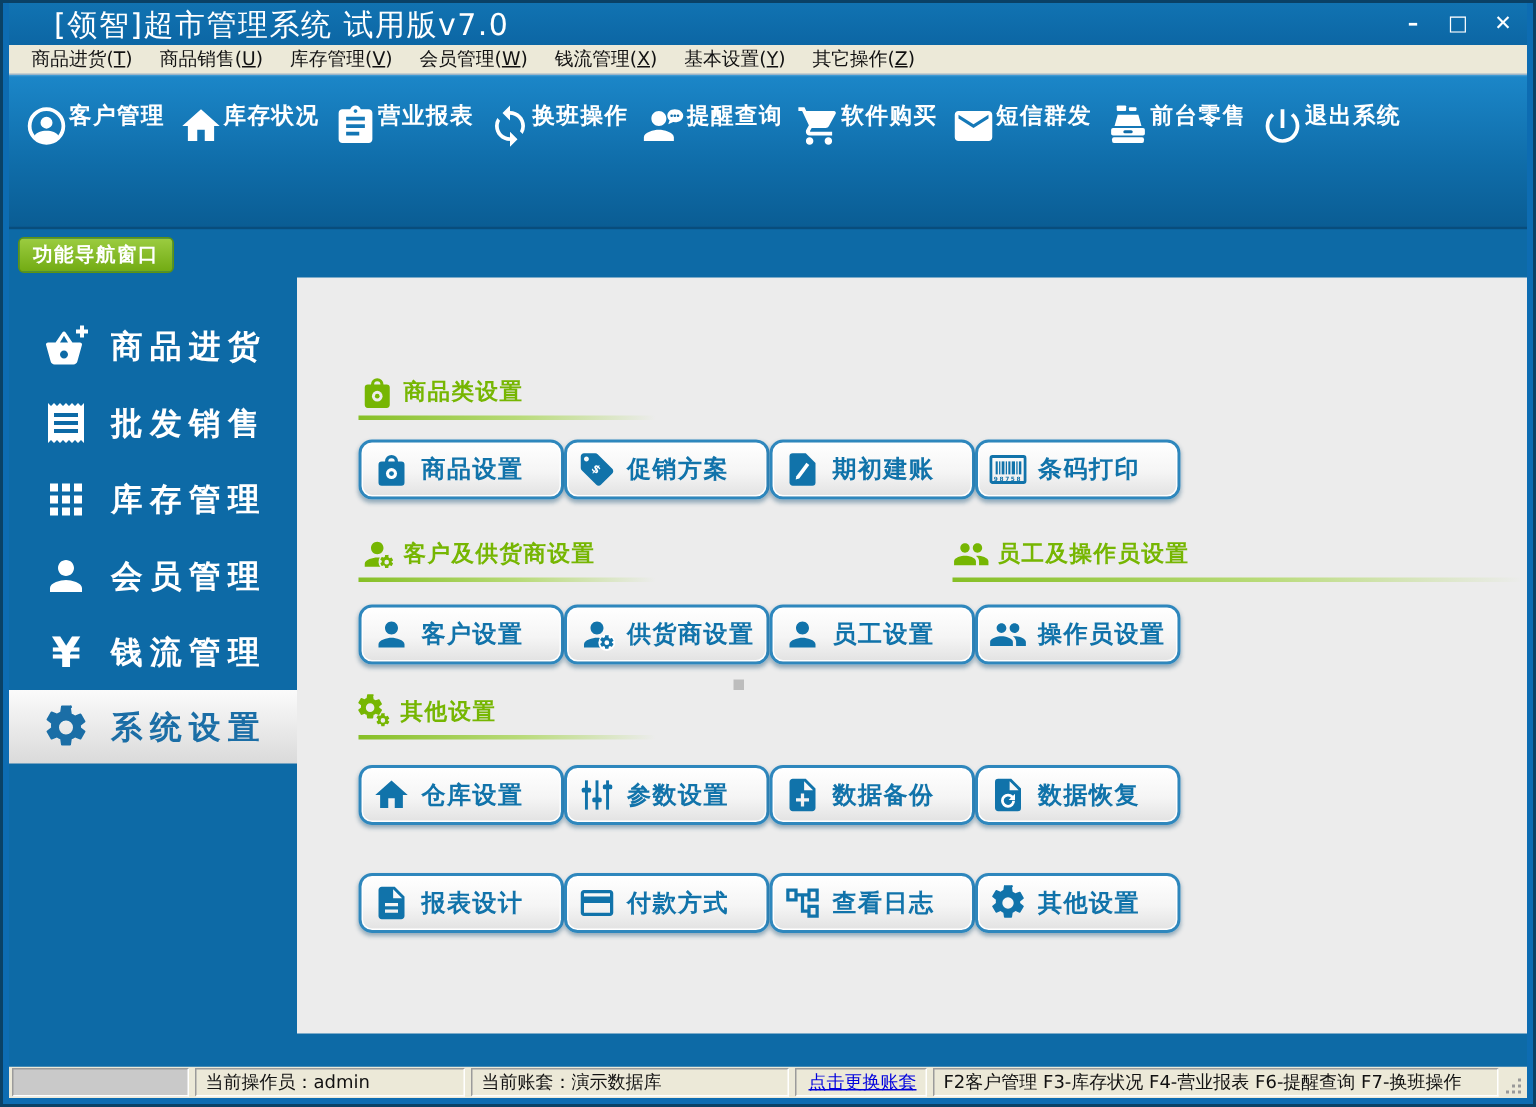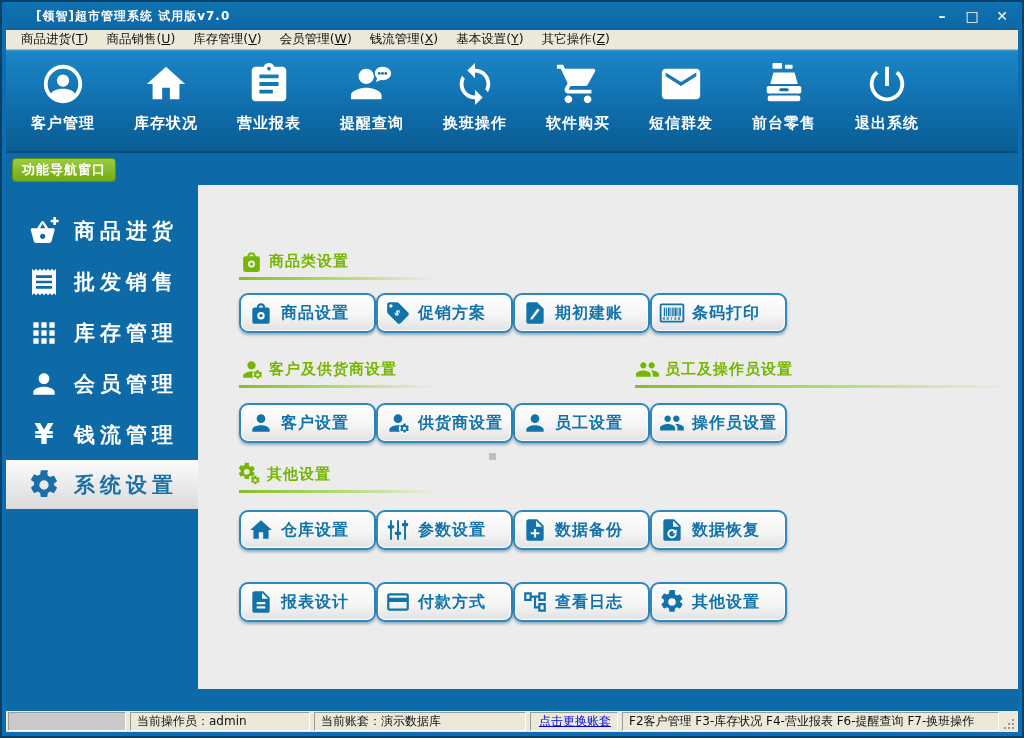--- a/index.html
+++ b/index.html
@@ -5,35 +5,35 @@
   * { margin:0; padding:0; box-sizing:border-box; }
   html,body { width:1024px; height:738px; overflow:hidden;
     font-family:"DejaVu Sans","Liberation Sans",sans-serif; }
   .window { width:1024px; height:738px; background:#0d6cb2;
     border:2px solid #0a4166; padding:0 4px 4px 4px;
     display:flex; flex-direction:column; }
 
   
   .titlebar { height:28px; display:flex; align-items:center;
     background:linear-gradient(180deg,#1173b2,#0c66a4); color:#fff; }
-  .title { font-size:12px; font-weight:bold; padding-left:30px; letter-spacing:1px; }
+  .title { font-size:20px; font-weight:normal; padding-left:30px; letter-spacing:1px; }
   .win-controls { margin-left:auto; display:flex; gap:14px; padding-right:8px; }
   .wc { font-size:14px; font-weight:bold; cursor:pointer; width:16px; text-align:center; }
 
   
   .menubar { height:20px; background:#ece9d8; display:flex; align-items:center;
     padding-left:6px; font-size:12.5px; color:#111; border-bottom:1px solid #9db6c8; }
   .menu-item { padding:0 9px; cursor:pointer; white-space:nowrap; }
   .menu-item u { text-decoration:underline; }
 
   
   .toolbar { height:103px; background:linear-gradient(180deg,#1b86c8 0%,#0f6ca8 60%,#0a5d94 100%);
     border-top:1px solid #3e9bd4; border-bottom:2px solid #084d7c;
     display:flex; padding:10px 0 0 10px; gap:9px; }
-  .tool-item { width:94px; display:flex; flex-direction:column; align-items:center;
+  .tool-item { width:94px; display:flex; flex-direction:row; align-items:flex-start;
     color:#fff; cursor:pointer; }
   .tool-icon { width:46px; height:46px; --bg:#0f6ca8; }
   .tool-label { margin-top:7px; font-size:15px; font-weight:bold; letter-spacing:1px; white-space:nowrap; }
 
   
   .main { flex:1; position:relative; display:flex; background:#0d6aa6; min-height:0; }
   .badge { position:absolute; top:5px; left:6px; z-index:3;
     background:linear-gradient(180deg,#9bcc40,#72ab13); border:1px solid #5d930f;
     border-radius:4px; color:#fff; font-size:13px; font-weight:bold;
     padding:2px 9px; letter-spacing:1px; }
@@ -125,36 +125,36 @@
         <span class="icon tool-icon">
           <svg viewBox="0 0 24 24">
             <path d="M19 3h-4.18C14.4 1.84 13.3 1 12 1s-2.4.84-2.82 2H5c-1.1 0-2 .9-2 2v14c0 1.1.9 2 2 2h14c1.1 0 2-.9 2-2V5c0-1.1-.9-2-2-2zm-7 0c.55 0 1 .45 1 1s-.45 1-1 1-1-.45-1-1 .45-1 1-1zm2 14H7v-2h7v2zm3-4H7v-2h10v2zm0-4H7V7h10v2z"></path>
           </svg>
         </span>
         <span class="tool-label">营业报表</span>
       </div>
       <div class="tool-item">
         <span class="icon tool-icon">
           <svg viewBox="0 0 24 24">
+            <path d="M12 4V1L8 5l4 4V6c3.31 0 6 2.69 6 6 0 1.01-.25 1.97-.7 2.8l1.46 1.46A7.93 7.93 0 0 0 20 12c0-4.42-3.58-8-8-8zm0 14c-3.31 0-6-2.69-6-6 0-1.01.25-1.97.7-2.8L5.24 7.74A7.93 7.93 0 0 0 4 12c0 4.42 3.58 8 8 8v3l4-4-4-4v3z"></path>
+          </svg>
+        </span>
+        <span class="tool-label">换班操作</span>
+      </div>
+      <div class="tool-item">
+        <span class="icon tool-icon">
+          <svg viewBox="0 0 24 24">
             <path d="M9 12c2.21 0 4-1.79 4-4S11.21 4 9 4 5 5.79 5 8s1.79 4 4 4zm0 2c-2.67 0-8 1.34-8 4v2h16v-2c0-2.66-5.33-4-8-4z"></path>
             <path d="M17.5 3C20 3 22 4.57 22 6.5S20 10 17.5 10c-.3 0-.6-.02-.9-.07L14 11l.7-2.05c-.75-.62-1.2-1.5-1.2-2.45C13.5 4.57 15 3 17.5 3z"></path>
             <circle cx="15.8" cy="6.5" r=".7" fill="var(--bg,#0f6ca8)"></circle>
             <circle cx="17.5" cy="6.5" r=".7" fill="var(--bg,#0f6ca8)"></circle>
             <circle cx="19.2" cy="6.5" r=".7" fill="var(--bg,#0f6ca8)"></circle>
           </svg>
         </span>
         <span class="tool-label">提醒查询</span>
-      </div>
-      <div class="tool-item">
-        <span class="icon tool-icon">
-          <svg viewBox="0 0 24 24">
-            <path d="M12 4V1L8 5l4 4V6c3.31 0 6 2.69 6 6 0 1.01-.25 1.97-.7 2.8l1.46 1.46A7.93 7.93 0 0 0 20 12c0-4.42-3.58-8-8-8zm0 14c-3.31 0-6-2.69-6-6 0-1.01.25-1.97.7-2.8L5.24 7.74A7.93 7.93 0 0 0 4 12c0 4.42 3.58 8 8 8v3l4-4-4-4v3z"></path>
-          </svg>
-        </span>
-        <span class="tool-label">换班操作</span>
       </div>
       <div class="tool-item">
         <span class="icon tool-icon">
           <svg viewBox="0 0 24 24">
             <path d="M7 18c-1.1 0-1.99.9-1.99 2S5.9 22 7 22s2-.9 2-2-.9-2-2-2zM1 2v2h2l3.6 7.59-1.35 2.45c-.16.28-.25.61-.25.96 0 1.1.9 2 2 2h12v-2H7.42c-.14 0-.25-.11-.25-.25l.03-.12.9-1.63h7.45c.75 0 1.41-.41 1.75-1.03l3.58-6.49A1 1 0 0 0 20 4H5.21l-.94-2H1zm16 16c-1.1 0-1.99.9-1.99 2s.89 2 1.99 2 2-.9 2-2-.9-2-2-2z"></path>
           </svg>
         </span>
         <span class="tool-label">软件购买</span>
       </div>
       <div class="tool-item">

